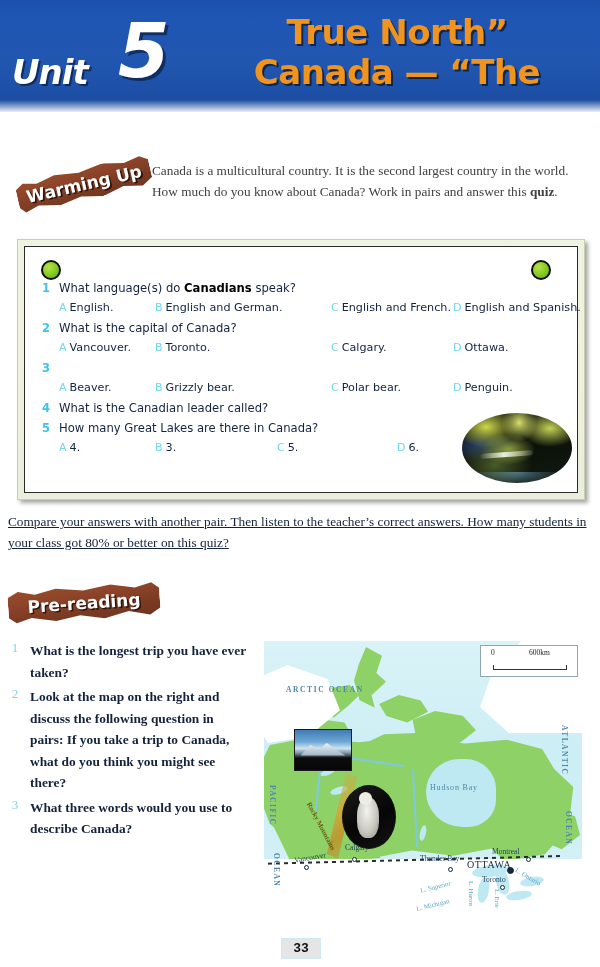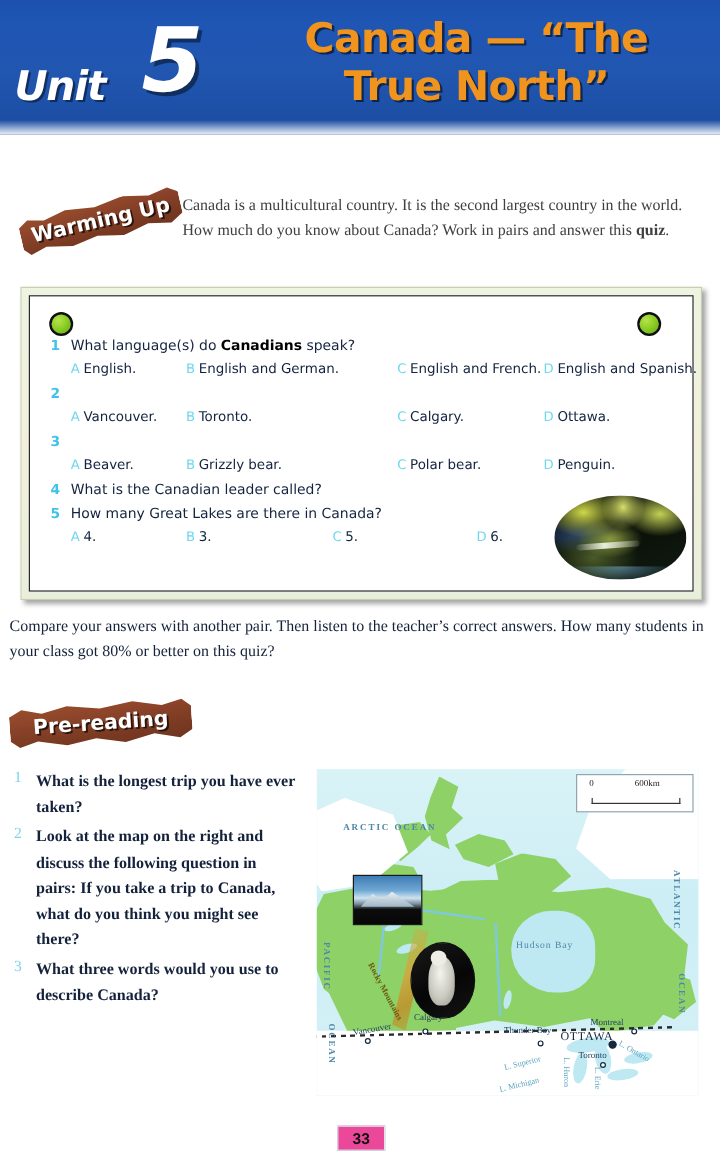--- a/index.html
+++ b/index.html
@@ -136,21 +136,21 @@
     border-radius:4px;transform:rotate(-4deg);
   }
   .quiz-photo .sheen{
     position:absolute;left:8%;bottom:-6%;width:84%;height:22%;
     background:radial-gradient(ellipse at 50% 0%,rgba(120,180,220,.55),rgba(120,180,220,0) 70%);
   }
 
   
   .compare{
     position:absolute;left:8px;top:511px;width:586px;
-    font-size:13.3px;line-height:21px;color:#15223b;
+    font-size:13.3px;line-height:21px;color:#15223b;text-decoration:underline;
   }
 
   
   .prlist{
     position:absolute;left:8px;top:640px;width:242px;
   }
   .pritem{position:relative;padding-left:22px;margin-bottom:3px;}
   .prnum{
     position:absolute;left:0;top:0;width:14px;text-align:center;
     font-size:13px;color:#7fd4ea;
@@ -246,34 +246,34 @@
   .rockies-label{
     position:absolute;left:48px;top:160px;
     font-size:7px;color:#6b5a12;font-weight:bold;
     transform:rotate(62deg);transform-origin:left top;white-space:nowrap;
     font-family:"Liberation Serif", serif;
   }
 
   
   .pagenum{
     position:absolute;left:281px;top:938px;width:38px;height:19px;
-    background:#ec4899;border:1px solid #cfe9f3;
+    background:#e5e5e5;border:1px solid #cfe9f3;
     display:flex;align-items:center;justify-content:center;
-    font-family:Liberation Sans, sans-serif;font-weight:bold;font-size:13px;color:#111;
+    font-family:Liberation Mono, monospace;font-weight:bold;font-size:13px;color:#111;
   }
 </style>
 </head>
 <body>
 
 <div class="header">
   <div class="unit-word">Unit</div>
   <div class="unit-num">5</div>
   <div class="unit-title">
+    <div>True North”</div>
     <div>Canada — “The</div>
-    <div>True North”</div>
   </div>
 </div>
 
 <div class="torn" id="warming-banner">
   <div class="torn-label">Warming Up</div>
 </div>
 
 <div class="intro">
   Canada is a multicultural country. It is the second largest country in the
   world. How much do you know about Canada? Work in pairs and answer
@@ -293,20 +293,21 @@
       </div>
       <div class="arow">
         <span class="opt" style="left:20px;"><span class="ltr">A</span><span class="val">English.</span></span>
         <span class="opt" style="left:116px;"><span class="ltr">B</span><span class="val">English and German.</span></span>
         <span class="opt" style="left:292px;"><span class="ltr">C</span><span class="val">English and French.</span></span>
         <span class="opt" style="left:414px;"><span class="ltr">D</span><span class="val">English and Spanish.</span></span>
       </div>
 
       <div class="qrow">
         <span class="qnum">2</span>
+        <span class="qtext">What is the capital of Canada?</span>
       </div>
       <div class="arow">
         <span class="opt" style="left:20px;"><span class="ltr">A</span><span class="val">Vancouver.</span></span>
         <span class="opt" style="left:116px;"><span class="ltr">B</span><span class="val">Toronto.</span></span>
         <span class="opt" style="left:292px;"><span class="ltr">C</span><span class="val">Calgary.</span></span>
         <span class="opt" style="left:414px;"><span class="ltr">D</span><span class="val">Ottawa.</span></span>
       </div>
 
       <div class="qrow">
         <span class="qnum">3</span>

